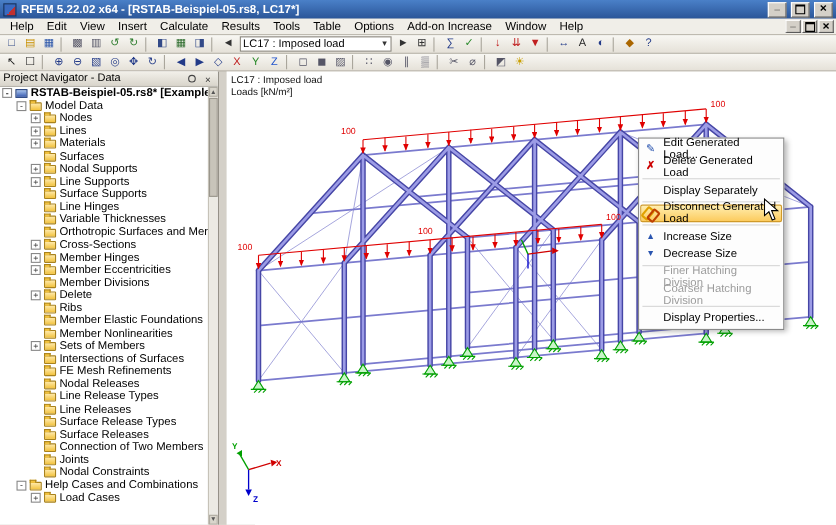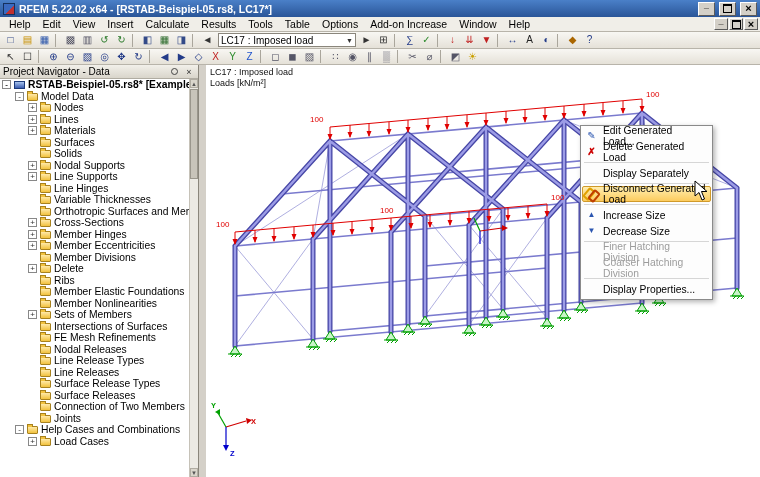--- a/index.html
+++ b/index.html
@@ -229,37 +229,37 @@
         <span class="exp">+</span>
         <span class="ticon folder"></span>
         <span class="tlabel">Materials</span>
       </div>
       <div class="tree-row d2">
         <span class="exp"></span>
         <span class="ticon folder"></span>
         <span class="tlabel">Surfaces</span>
       </div>
       <div class="tree-row d2">
-        <span class="exp"></span>
-        <span class="ticon folder"></span>
-        <span class="tlabel">Solids</span>
-      </div>
-      <div class="tree-row d2">
         <span class="exp">+</span>
         <span class="ticon folder"></span>
         <span class="tlabel">Nodal Supports</span>
       </div>
       <div class="tree-row d2">
         <span class="exp">+</span>
         <span class="ticon folder"></span>
         <span class="tlabel">Line Supports</span>
       </div>
       <div class="tree-row d2">
         <span class="exp"></span>
         <span class="ticon folder"></span>
+        <span class="tlabel">Surface Supports</span>
+      </div>
+      <div class="tree-row d2">
+        <span class="exp"></span>
+        <span class="ticon folder"></span>
         <span class="tlabel">Line Hinges</span>
       </div>
       <div class="tree-row d2">
         <span class="exp"></span>
         <span class="ticon folder"></span>
         <span class="tlabel">Variable Thicknesses</span>
       </div>
       <div class="tree-row d2">
         <span class="exp"></span>
         <span class="ticon folder"></span>
@@ -347,20 +347,25 @@
       </div>
       <div class="tree-row d2">
         <span class="exp"></span>
         <span class="ticon folder"></span>
         <span class="tlabel">Connection of Two Members</span>
       </div>
       <div class="tree-row d2">
         <span class="exp"></span>
         <span class="ticon folder"></span>
         <span class="tlabel">Joints</span>
+      </div>
+      <div class="tree-row d2">
+        <span class="exp"></span>
+        <span class="ticon folder"></span>
+        <span class="tlabel">Nodal Constraints</span>
       </div>
       <div class="tree-row d1">
         <span class="exp">-</span>
         <span class="ticon folder"></span>
         <span class="tlabel">Help Cases and Combinations</span>
       </div>
       <div class="tree-row d2">
         <span class="exp">+</span>
         <span class="ticon folder"></span>
         <span class="tlabel">Load Cases</span>

